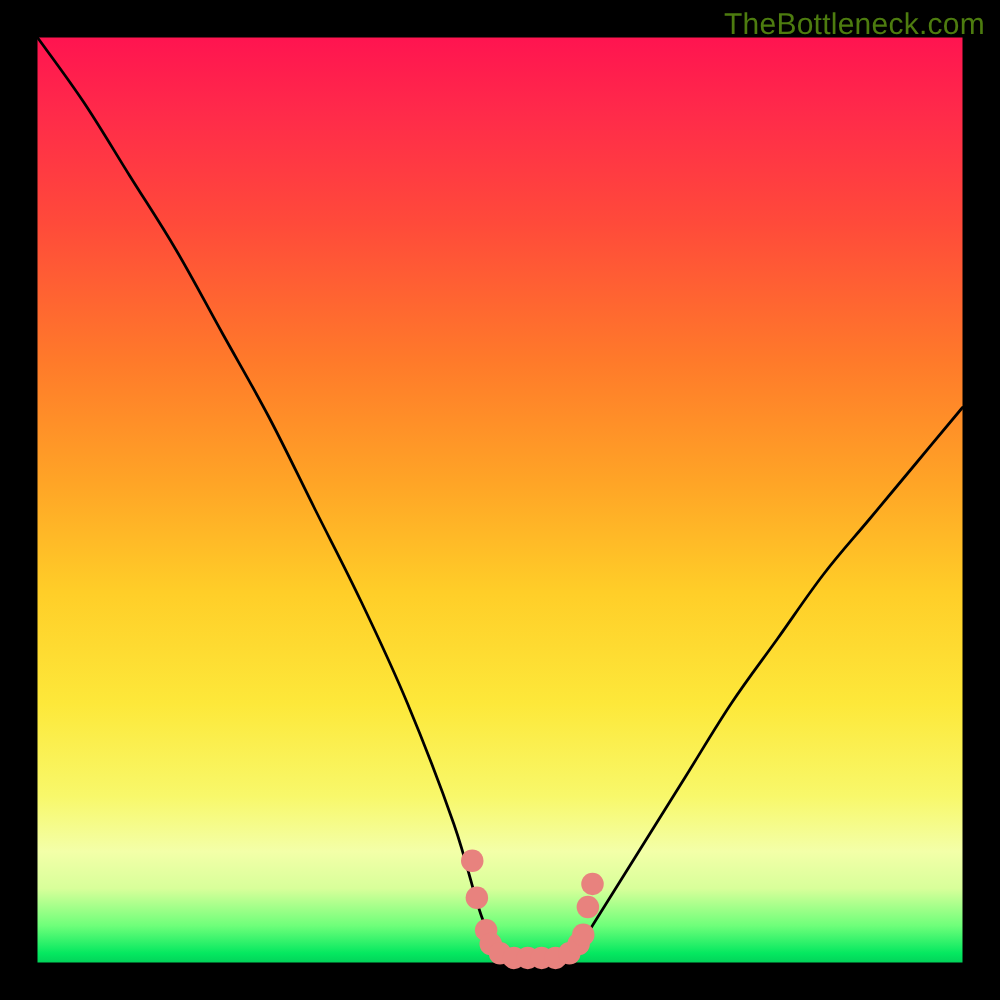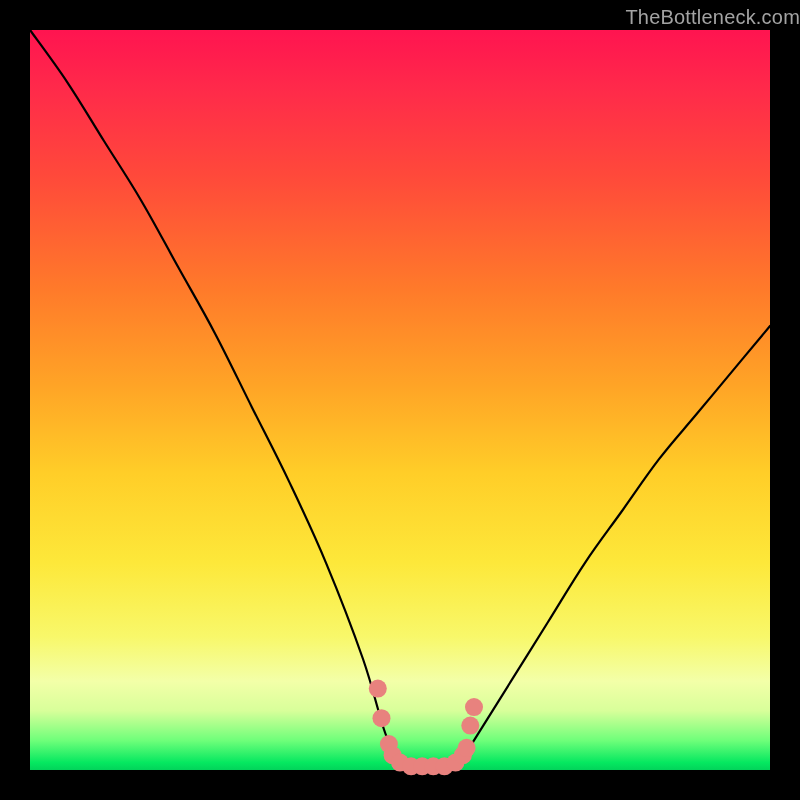--- a/index.html
+++ b/index.html
@@ -37,23 +37,23 @@
       #f3ffa8 88%,
       #d8ff9a 92%,
       #6fff7a 96%,
       #05e860 99%,
       #02d35a 100%
     );
   }
   .watermark {
     position: absolute;
     top: 6px;
-    right: 0;
-    color: #a3a3a3;
-    font-size: 20px;
+    right: 12px;
+    color: #4d7c0f;
+    font-size: 24px;
     letter-spacing: 0.2px;
     user-select: none;
   }
   svg.curve {
     position: absolute;
     left: 0;
     top: 0;
     width: 740px;
     height: 740px;
     overflow: visible;

